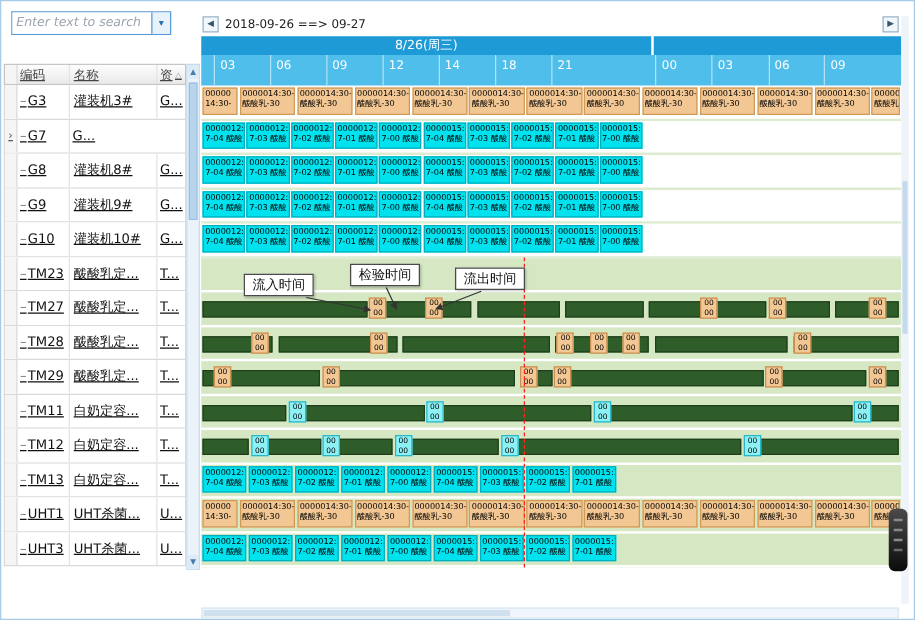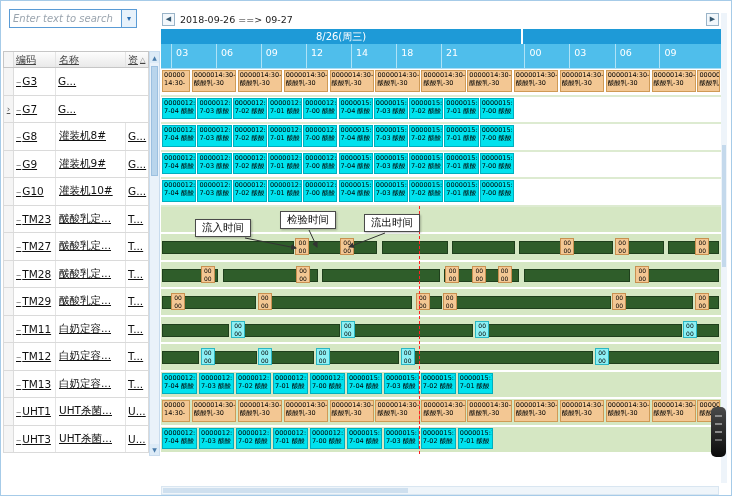--- a/index.html
+++ b/index.html
@@ -113,20 +113,21 @@
           <span class="sorticon">△</span>
         </div>
       </div>
       <div id="tbody">
           <div class="trow">
             <div class="c sel-c"></div>
             <div class="c code-c">
               <span class="dash">–</span>
               <span>G3</span>
             </div>
+            <div class="c name-c">灌装机3#</div>
             <div class="c res-c">G...</div>
           </div>
           <div class="trow">
             <div class="c sel-c">›</div>
             <div class="c code-c">
               <span class="dash">–</span>
               <span>G7</span>
             </div>
             <div class="c res-c">G...</div>
           </div>

